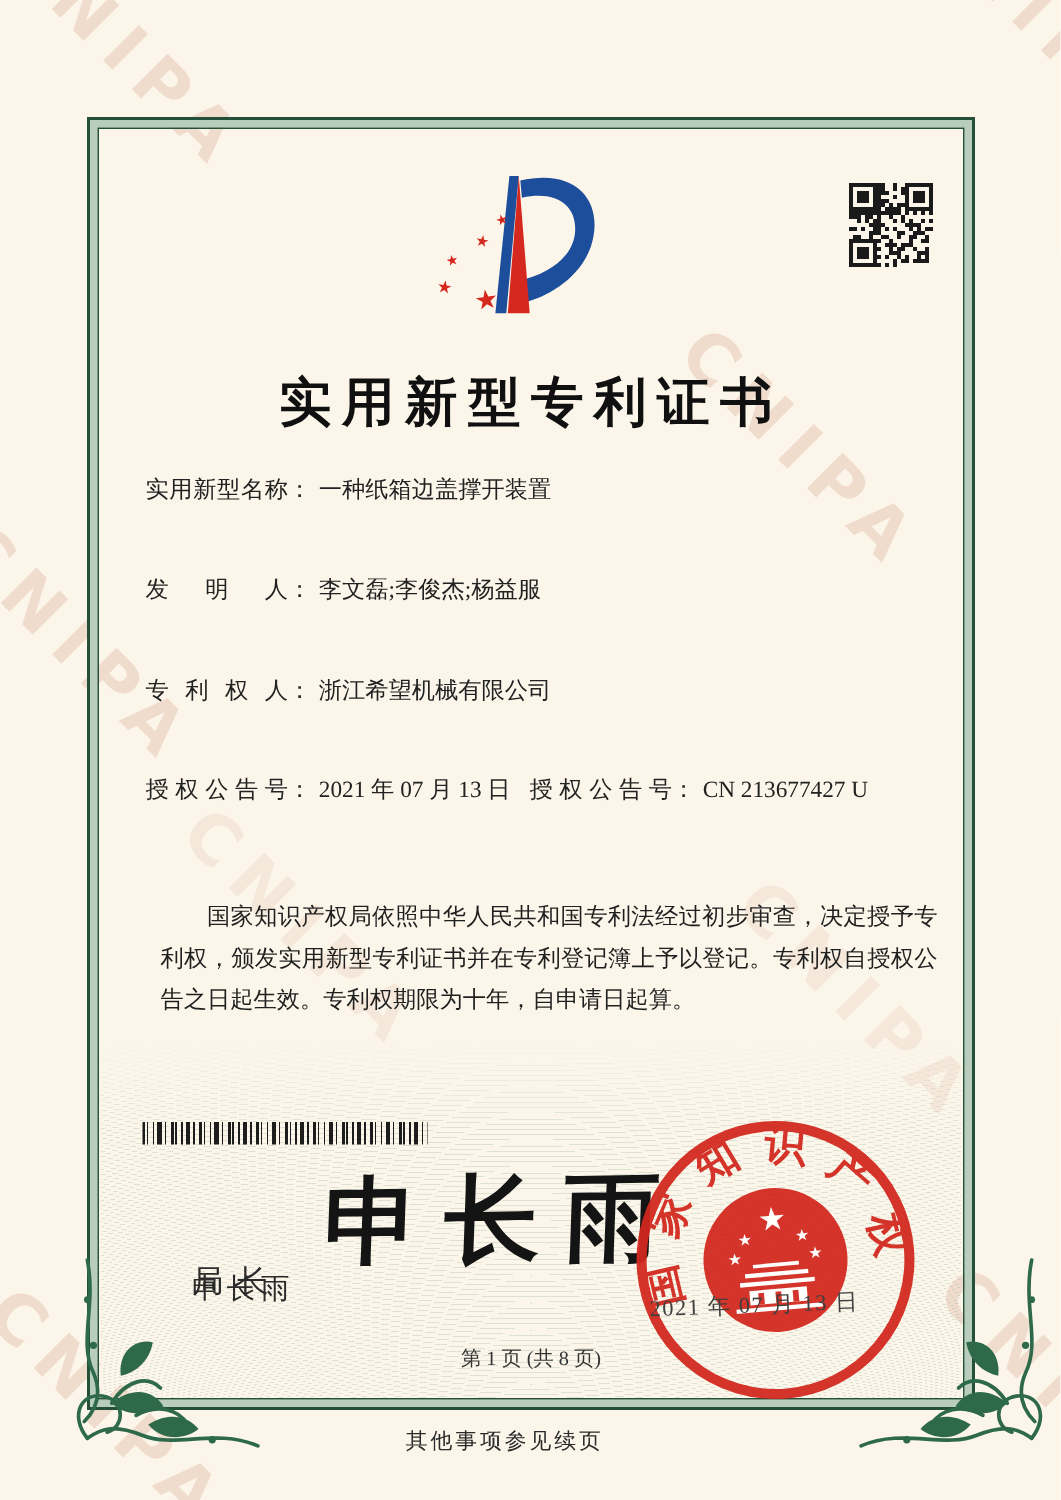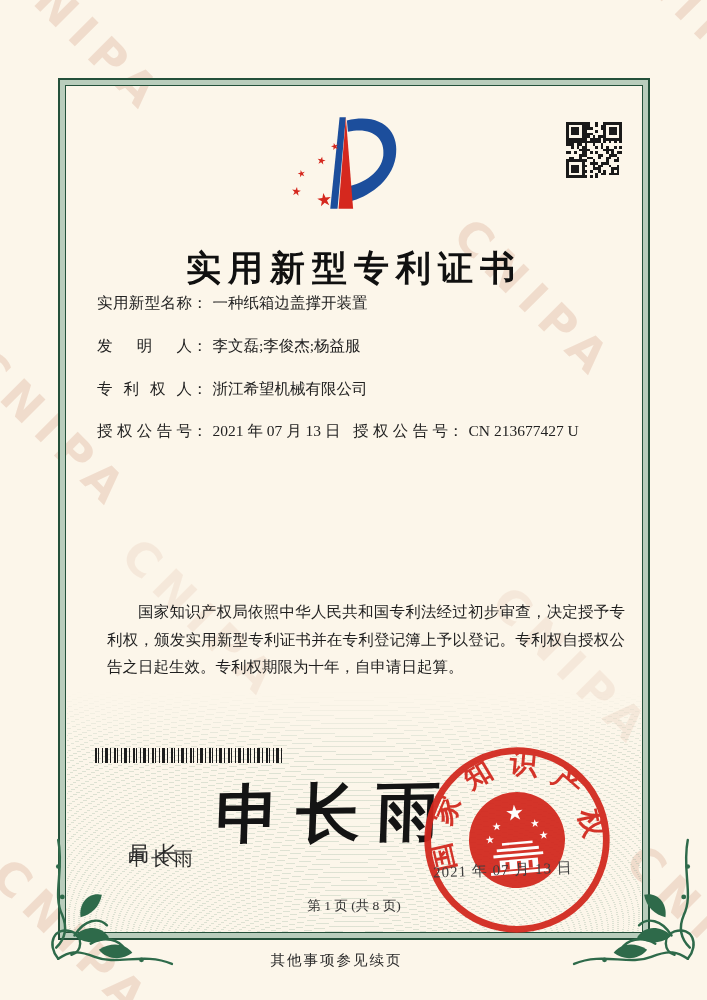--- a/index.html
+++ b/index.html
@@ -28,21 +28,21 @@
       transparent 1px, transparent 6px);
     -webkit-mask-image:linear-gradient(to bottom, transparent 0, #000 26%);
     mask-image:linear-gradient(to bottom, transparent 0, #000 26%);
   }
   .cert-no{position:absolute;left:94px;top:110px;font-size:15px;letter-spacing:1.5px;color:#333;z-index:2;}
   .logo{position:absolute;left:286px;top:110px;width:128px;height:104px;z-index:2;}
   .qr{position:absolute;left:566px;top:122px;width:56px;height:56px;z-index:2;}
   .title{position:absolute;left:58px;top:207px;width:592px;text-align:center;
     font-size:35px;font-weight:700;letter-spacing:7px;color:#101010;z-index:2;margin-top:38px;}
   .fields{position:absolute;left:97px;top:291px;right:70px;z-index:2;font-size:15.5px;}
-  .frow{height:42.8px;line-height:24px;white-space:nowrap;}
+  .frow{height:42.8px;line-height:24px;white-space:nowrap;margin-top:24px;}
   .flabel{display:inline-block;width:95px;text-align:justify;text-align-last:justify;vertical-align:top;}
   .colon{display:inline-block;}
   .fvalue{display:inline-block;margin-left:5px;}
   .pair1{display:inline-block;width:256px;}
   .pair2{display:inline-block;}
   .paras{position:absolute;left:95px;top:586px;width:542px;z-index:2;
     font-size:15.5px;line-height:27.5px;text-align:justify;color:#1f1f1f;}
   .paras p{margin:12px;text-indent:2em;}
   .barcode{position:absolute;left:95px;top:748px;width:190px;height:15px;z-index:2;
     background:repeating-linear-gradient(90deg,

